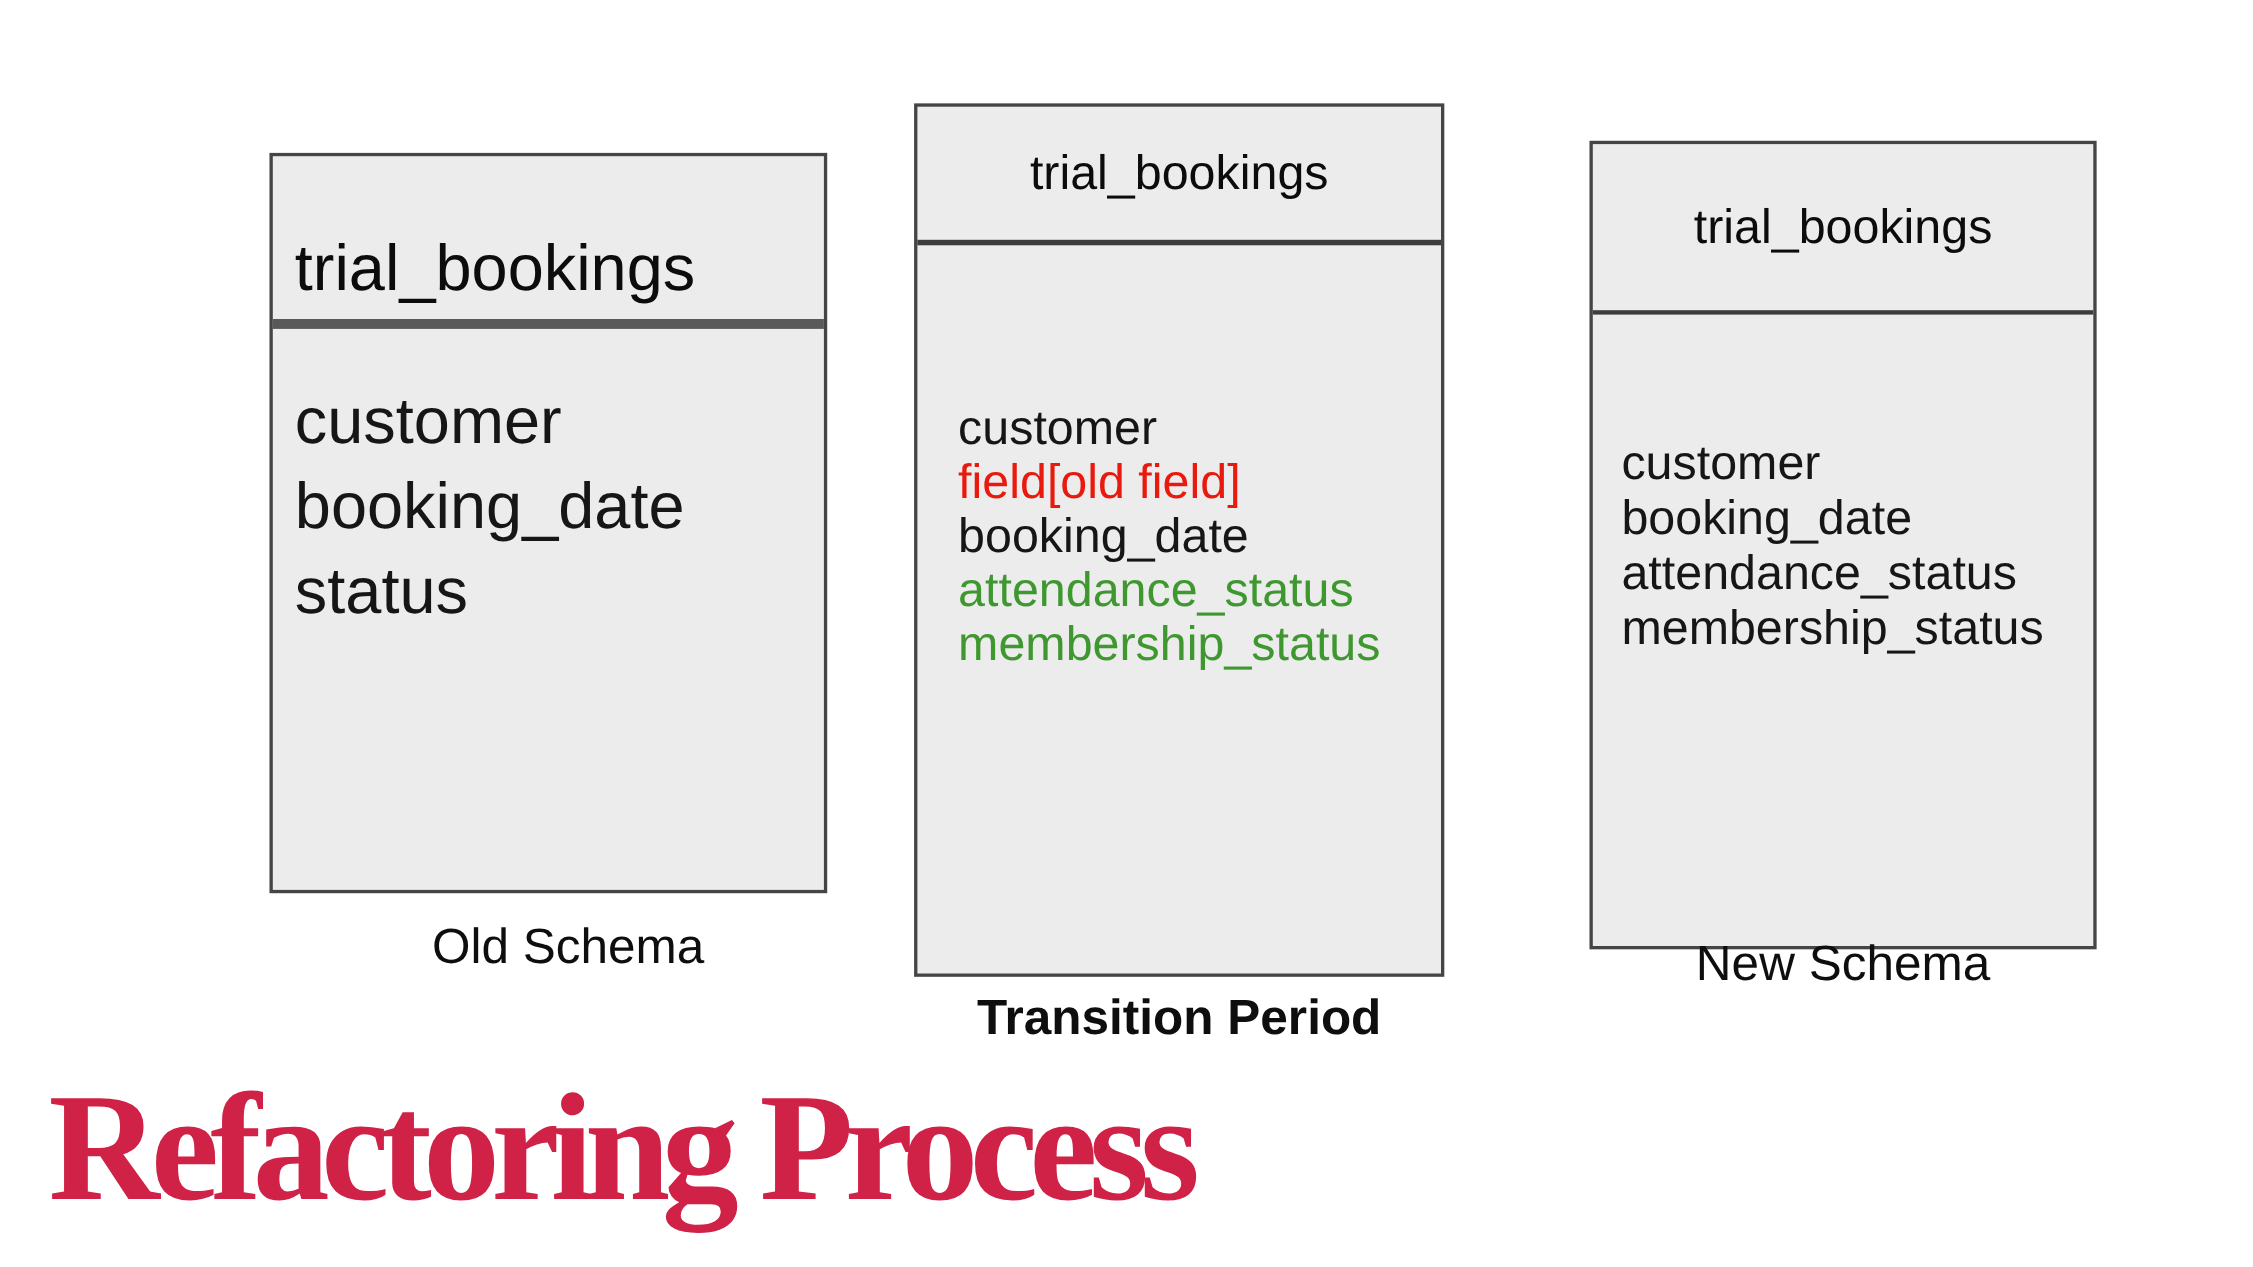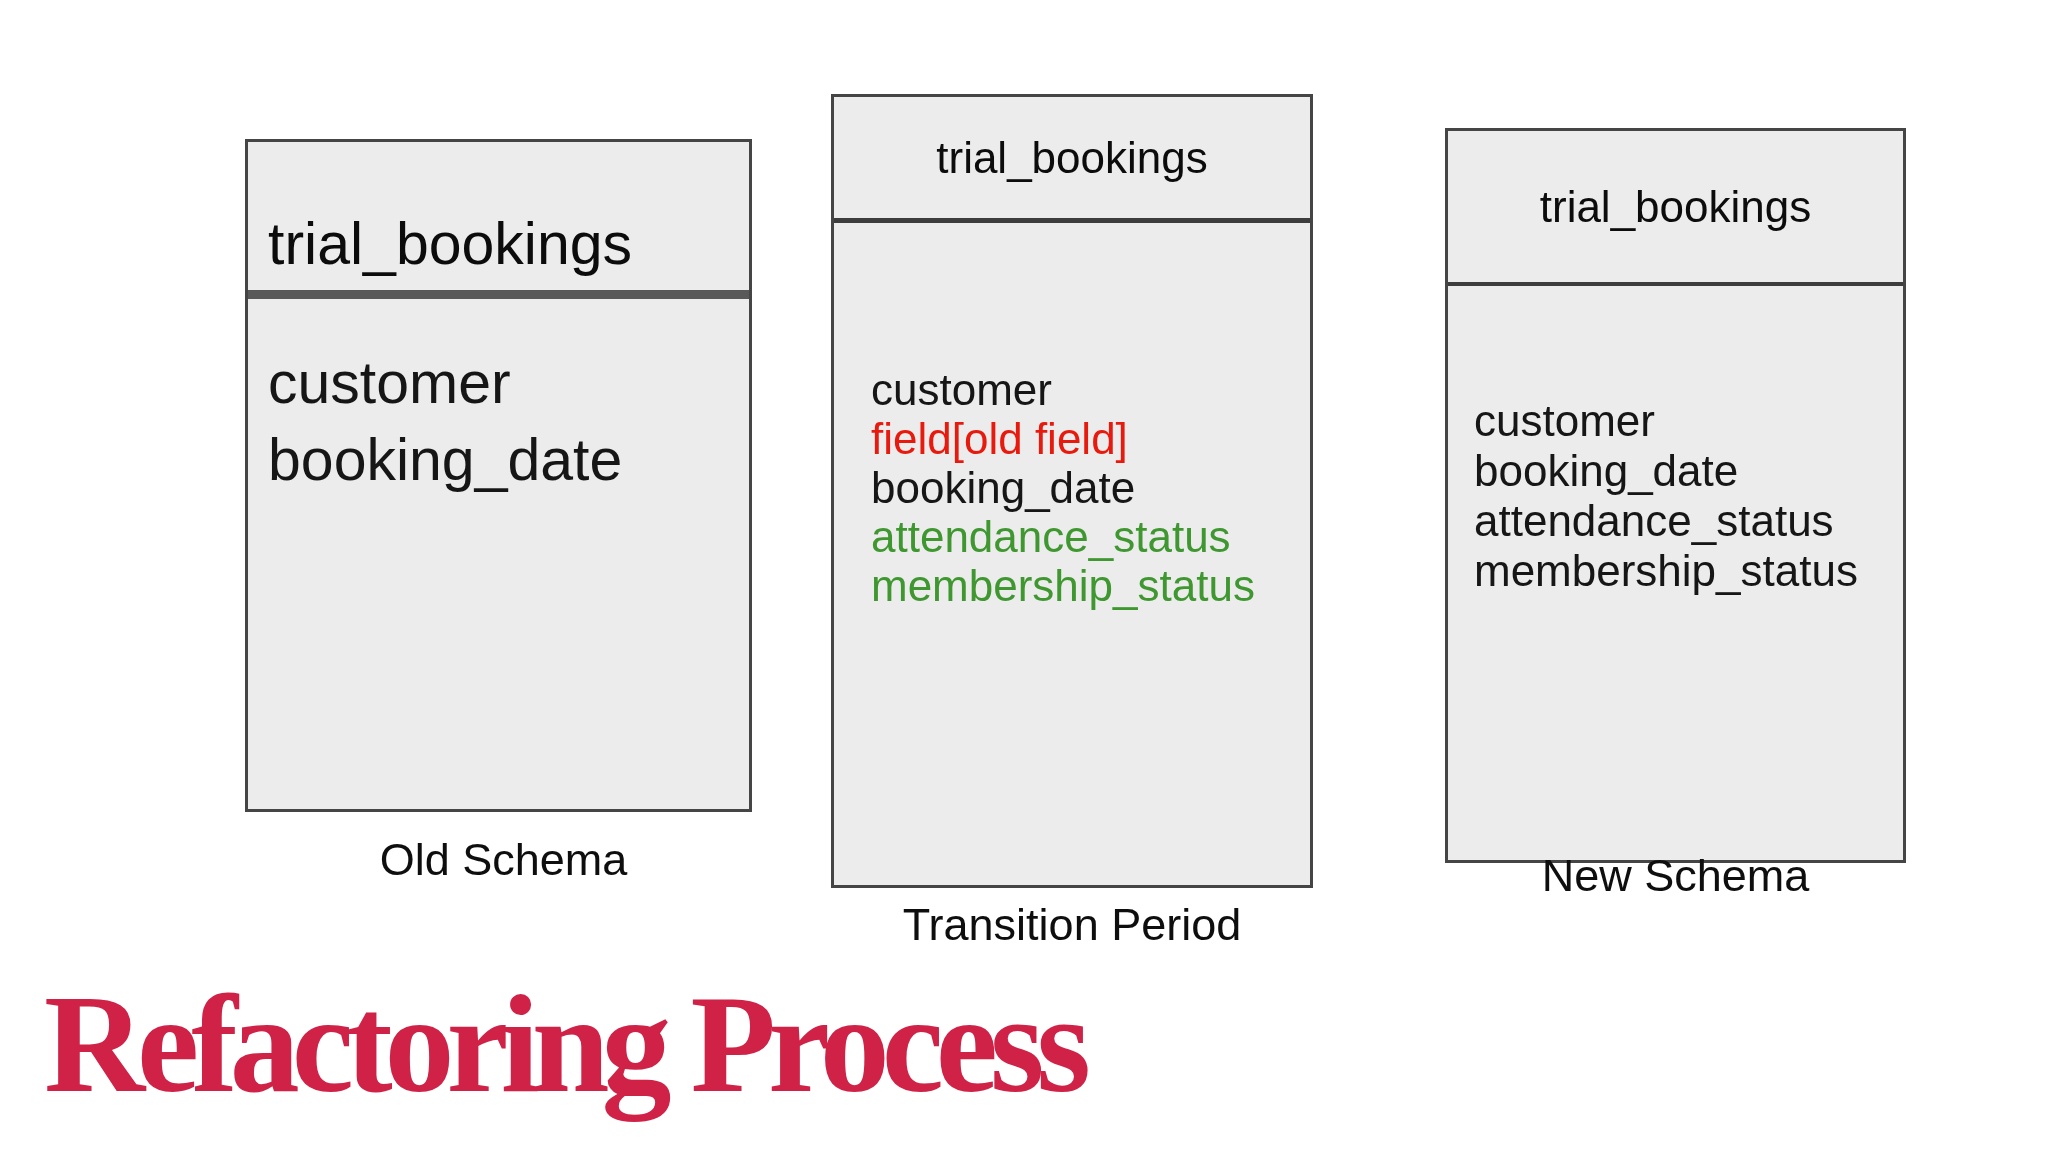--- a/index.html
+++ b/index.html
@@ -47,39 +47,40 @@
     padding:110px 0 0 26px;font-size:44px;line-height:50px;
   }
   .field-row{white-space:nowrap;}
   .field-row[data-status="normal"]{color:var(--fc-normal,#161616);}
   .field-row[data-status="removed"]{color:var(--fc-removed,#e81a0e);}
   .field-row[data-status="added"]{color:var(--fc-added,#3f9730);}
   .box-caption{
     position:absolute;text-align:center;
     font-size:45px;color:#0e0e0e;white-space:nowrap;
   }
-  #caption-old{left:250px;top:834px;width:507px;}
-  #caption-transition{left:831px;top:899px;width:482px;}
+  #caption-old{left:263px;top:834px;width:507px;}
+  #caption-transition{left:831px;top:899px;width:482px;font-weight:bold;}
   #caption-new{left:1445px;top:850px;width:461px;}
   .main-heading{
     position:absolute;left:44px;top:963px;
     font-size:140px;font-weight:bold;letter-spacing:-8px;
     color:var(--heading-color,#d02247);
     white-space:nowrap;
     font-family:Liberation Serif, serif;
   }
 </style>
 </head>
 <body>
 
 <div class="schema-box" id="box-old">
   <div class="box-header">trial_bookings</div>
   <div class="box-fields">
     <div class="field-row" data-status="normal">customer</div>
     <div class="field-row" data-status="normal">booking_date</div>
+    <div class="field-row" data-status="normal">status</div>
   </div>
 </div>
 <div class="box-caption" id="caption-old">Old Schema</div>
 
 <div class="schema-box" id="box-transition">
   <div class="box-header">trial_bookings</div>
   <div class="box-fields">
     <div class="field-row" data-status="normal">customer</div>
     <div class="field-row" data-status="removed">field[old field]</div>
     <div class="field-row" data-status="normal">booking_date</div>

